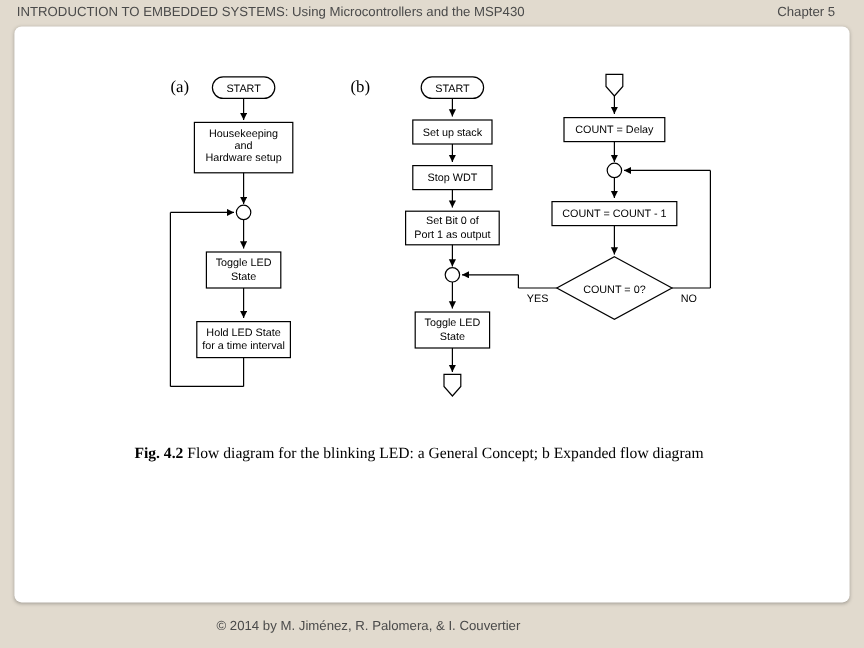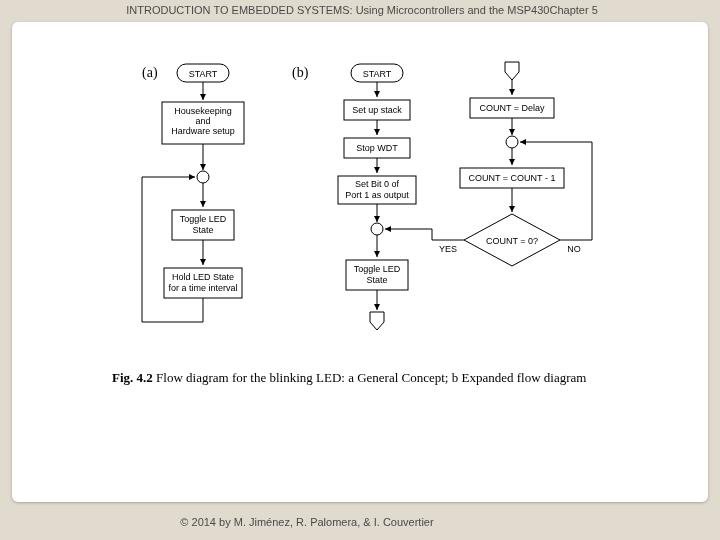--- a/index.html
+++ b/index.html
@@ -8,25 +8,25 @@
     width: 720px;
     height: 540px;
     background: #e1dace;
     font-family: Verdana, Arial, sans-serif;
     position: relative;
   }
   .header {
     position: absolute;
     top: 4px;
     left: 14px;
-    right: 10px;
+    right: 24px;
     font-size: 11px;
     color: #4a4a4a;
     display: flex;
-    justify-content: center;
+    justify-content: space-between;
     z-index: 10;
   }
   .header .title { font-family: Verdana, sans-serif; }
   .page {
     position: absolute;
     top: 22px;
     left: 12px;
     width: 696px;
     height: 480px;
     background: #ffffff;

